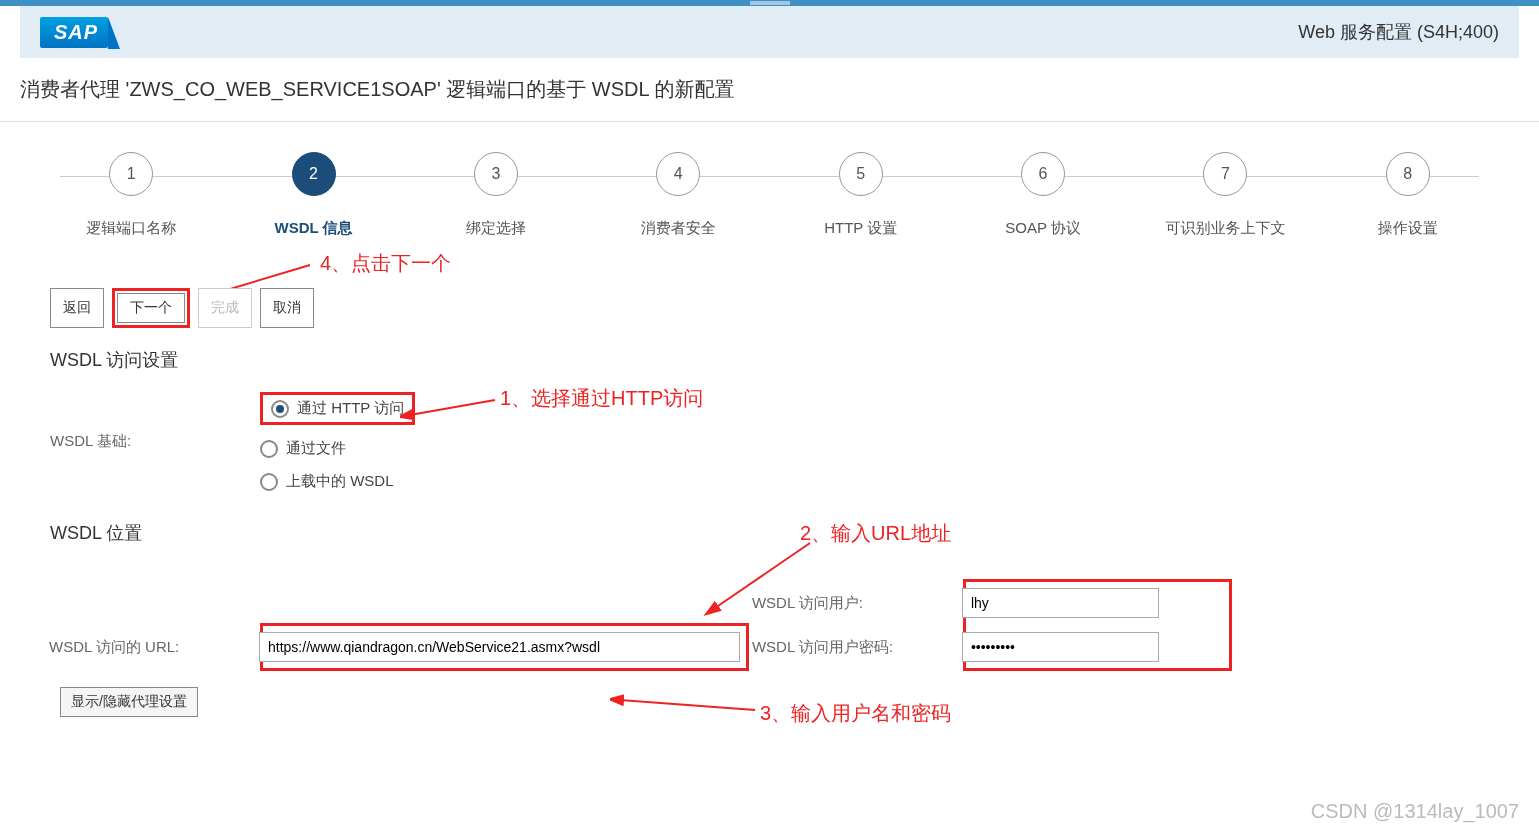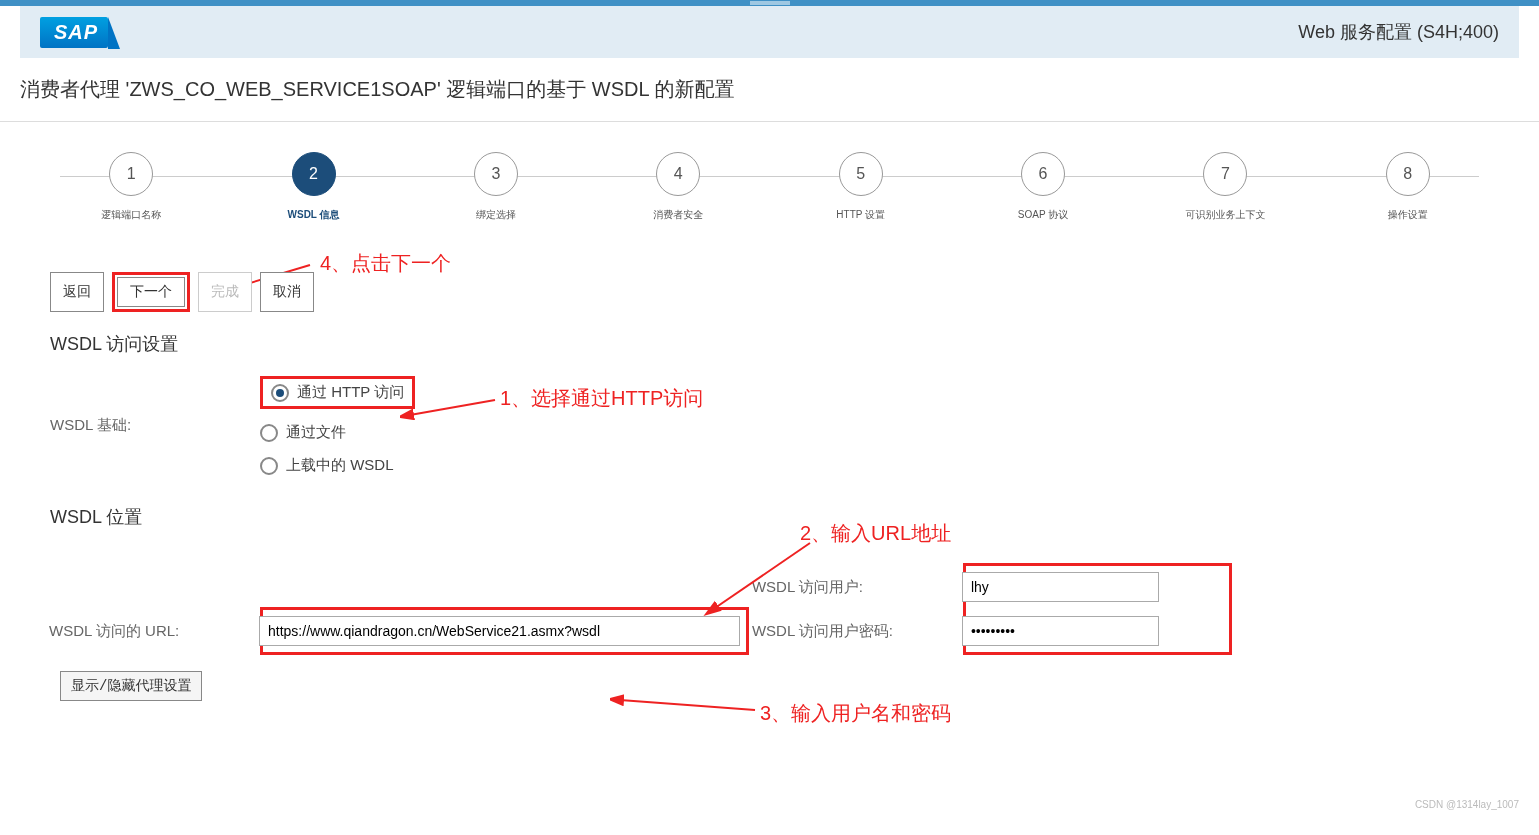--- a/index.html
+++ b/index.html
@@ -9,40 +9,40 @@
     .header { background: #e1ecf4; height: 52px; margin: 0 20px; display: flex; align-items: center; padding: 0 20px; position: relative; }
     .sap-logo { font-weight: bold; font-style: italic; color: #fff; background: linear-gradient(180deg,#00a0e1,#0073c4); padding: 4px 10px 4px 14px; font-size: 20px; letter-spacing: 1px; border-radius: 2px; position: relative; }
     .sap-logo::after { content:""; position:absolute; right:-12px; top:0; width:0; height:0; border-top:32px solid transparent; border-left:12px solid #0073c4; }
     .header-title { flex: 1; text-align: right; font-size: 18px; color: #333; }
     .page-title { font-size: 20px; color: #333; padding: 18px 20px; border-bottom: 1px solid #ddd; margin: 0 0 10px 0; }
     .wizard { display: flex; align-items: flex-start; padding: 20px 40px 10px; position: relative; }
     .wizard-line { position: absolute; top: 44px; left: 60px; right: 60px; height: 1px; background: #ccc; z-index: 0; }
     .step { flex: 1; text-align: center; position: relative; z-index: 1; }
     .step-circle { width: 44px; height: 44px; border-radius: 50%; background: #fff; border: 1px solid #999; display: inline-flex; align-items: center; justify-content: center; font-size: 16px; color: #555; }
     .step.active .step-circle { background: #1c4d7a; color: #fff; border-color: #1c4d7a; }
-    .step-label { margin-top: 12px; font-size: 10px; color: #555; }
+    .step-label { margin-top: 23px; font-size: 15px; color: #555; }
     .step.active .step-label { color: #1c4d7a; font-weight: bold; }
     .annotation { color: #e22; font-size: 20px; position: absolute; pointer-events: none; }
     .content { padding: 0 50px; }
     .btn-row { display: flex; gap: 8px; margin: 40px 0 20px 0; position: relative; }
     .btn { padding: 5px 12px; border: 1px solid #888; background: #fff; color: #333; cursor: pointer; font-size: 14px; }
     .btn.disabled { color: #bbb; border-color: #ccc; cursor: default; }
     .box-red { border: 3px solid #e22; padding: 2px; }
     .section-title { font-size: 18px; color: #333; margin: 15px 0 20px 0; }
     .form-row { display: flex; align-items: center; margin-bottom: 14px; }
     .form-label { width: 210px; text-align: left; padding-right: 10px; color: #666; font-size: 15px; }
     .radio-group { display: flex; flex-direction: column; gap: 14px; }
     .radio-item { display: flex; align-items: center; gap: 8px; font-size: 15px; color: #444; }
     .radio-circle { width: 18px; height: 18px; border: 2px solid #888; border-radius: 50%; display: inline-flex; align-items: center; justify-content: center; }
     .radio-circle.selected::after { content:""; width:8px; height:8px; background:#1c4d7a; border-radius:50%; }
     input[type=text], input[type=password] { border: 1px solid #aaa; padding: 6px 8px; font-size: 14px; }
     .url-input { width: 481px; }
     .user-input { width: 197px; }
-    .show-proxy { border: 1px solid #888; padding: 5px 10px; background: #f5f5f5; display: inline-block; margin-top: 8px; font-size: 14px; cursor: pointer; font-family: Liberation Mono, monospace; }
-    .watermark { position: fixed; right: 20px; bottom: 25px; color: #bbb; font-size: 10px; }
+    .show-proxy { border: 1px solid #888; padding: 5px 10px; background: #f5f5f5; display: inline-block; margin-top: 8px; font-size: 14px; cursor: pointer; }
+    .watermark { position: fixed; right: 20px; bottom: 12px; color: #bbb; font-size: 20px; }
     .arrow { position: absolute; pointer-events: none; }
   </style>
 </head>
 <body>
 
 <div class="top-bar"></div>
 
 <div class="header">
   <span class="sap-logo">SAP</span>
   <div class="header-title">Web 服务配置 (S4H;400)</div>

